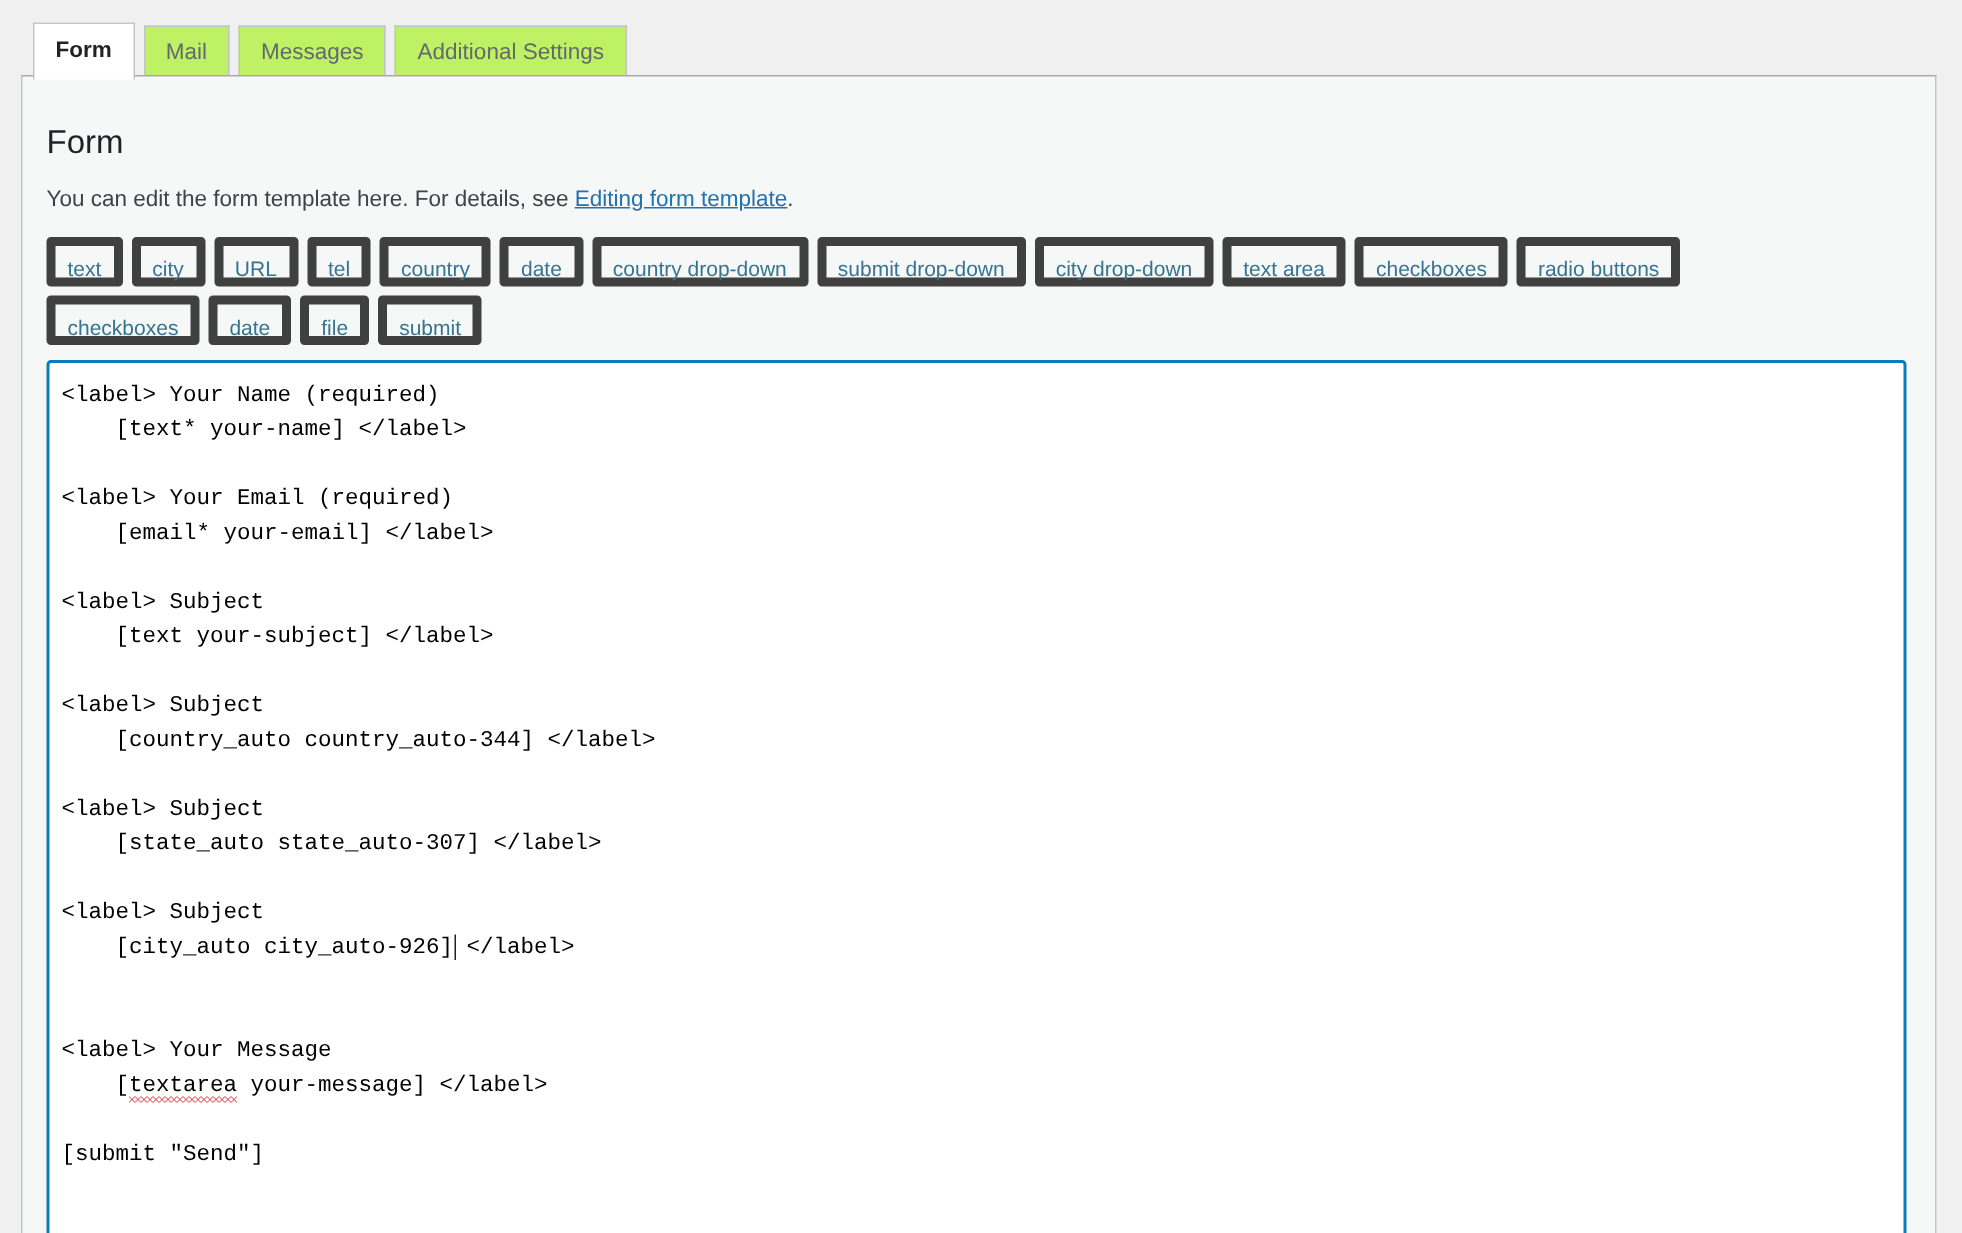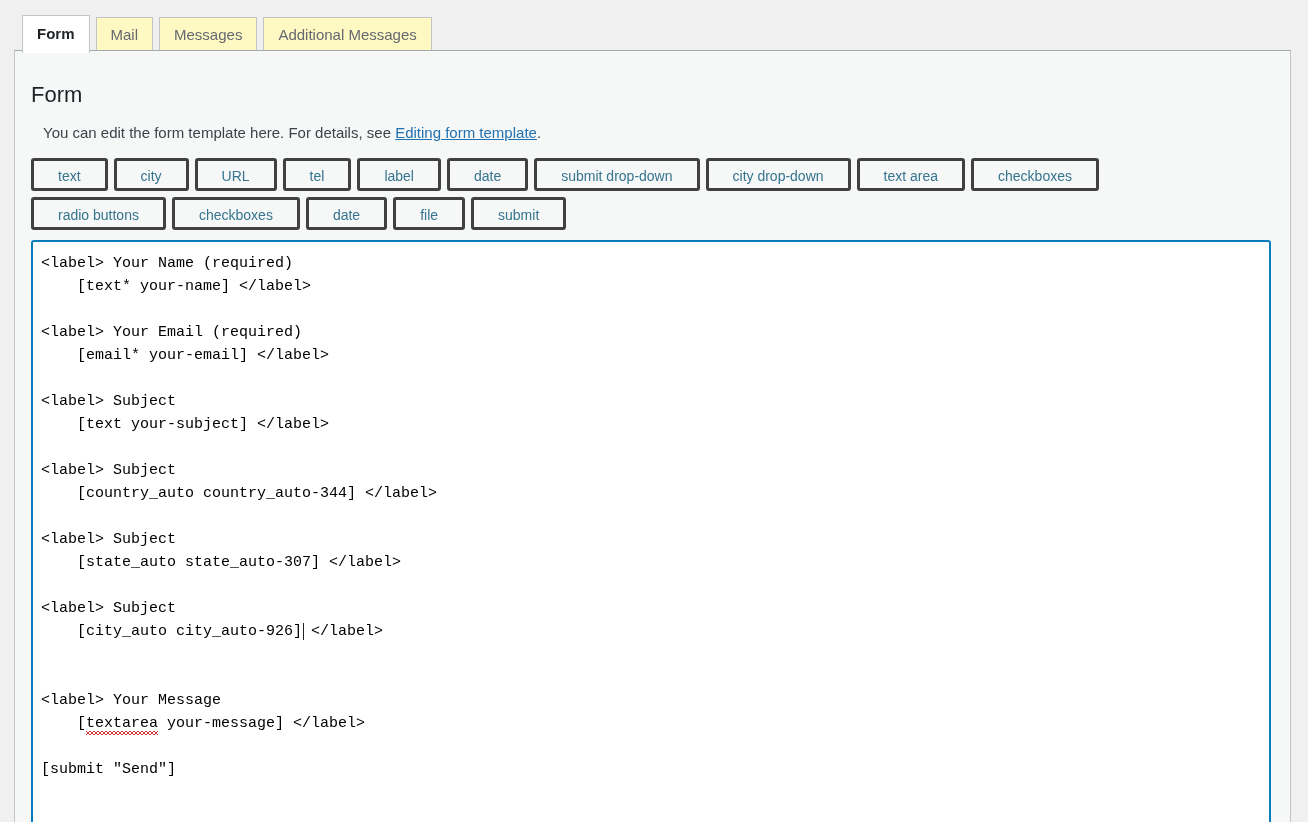--- a/index.html
+++ b/index.html
@@ -29,21 +29,21 @@
     display: flex;
     align-items: flex-end;
     background: #f0f0f1;
   }
   .tab {
     box-sizing: border-box;
     height: 36px;
     line-height: 34px;
     padding: 0 14px;
     margin-right: 6px;
-    background: #fef9c3;
+    background: #bef264;
     border: 1px solid #c3c4c7;
     border-bottom: none;
     border-radius: 0;
     font-size: 15px;
     color: #646970;
     white-space: nowrap;
     cursor: pointer;
     position: relative;
     top: 1px;
   }
@@ -75,21 +75,21 @@
 
   
   .section-title {
     margin: 0 0 12px 0;
     font-size: 22px;
     font-weight: 400;
     line-height: 1.3;
     color: #1d2327;
   }
   .section-desc {
-    margin: 0 0 14px 12px;
+    margin: 0 0 14px 0;
     font-size: 15px;
     line-height: 1.5;
     color: #3c434a;
   }
   .section-desc a {
     color: #2271b1;
     text-decoration: underline;
   }
 
   
@@ -97,23 +97,23 @@
     display: flex;
     flex-wrap: wrap;
     gap: 6px 6px;
     max-width: 1180px;
     margin-bottom: 10px;
   }
   .tag-btn {
     box-sizing: border-box;
     height: 33px;
     line-height: 31px;
-    padding: 0 24px;
+    padding: 0 8px;
     background: #f6f7f7;
-    border: 3px solid #404040;
+    border: 6px solid #404040;
     border-radius: 3px;
     color: #36748f;
     font-size: 14px;
     white-space: nowrap;
     cursor: pointer;
     font-family: "Liberation Sans", sans-serif;
   }
 
   
   .form-editor-wrap {
@@ -188,40 +188,41 @@
   <div class="tab active">
     <span>Form</span>
   </div>
   <div class="tab">
     <span>Mail</span>
   </div>
   <div class="tab">
     <span>Messages</span>
   </div>
   <div class="tab">
-    <span>Additional Messages</span>
+    <span>Additional Settings</span>
   </div>
 </div>
 
 <div class="panel">
   <div class="panel-inner">
 
     <h2 class="section-title">Form</h2>
 
     <p class="section-desc">
       <span>You can edit the form template here. For details, see </span><a href="#">Editing form template</a><span>.</span>
     </p>
 
     <div class="tag-buttons">
       <button class="tag-btn">text</button>
       <button class="tag-btn">city</button>
       <button class="tag-btn">URL</button>
       <button class="tag-btn">tel</button>
-      <button class="tag-btn">label</button>
+      <button class="tag-btn">country</button>
       <button class="tag-btn">date</button>
+      <button class="tag-btn">country drop-down</button>
       <button class="tag-btn">submit drop-down</button>
       <button class="tag-btn">city drop-down</button>
       <button class="tag-btn">text area</button>
       <button class="tag-btn">checkboxes</button>
       <button class="tag-btn">radio buttons</button>
       <button class="tag-btn">checkboxes</button>
       <button class="tag-btn">date</button>
       <button class="tag-btn">file</button>
       <button class="tag-btn">submit</button>
     </div>

